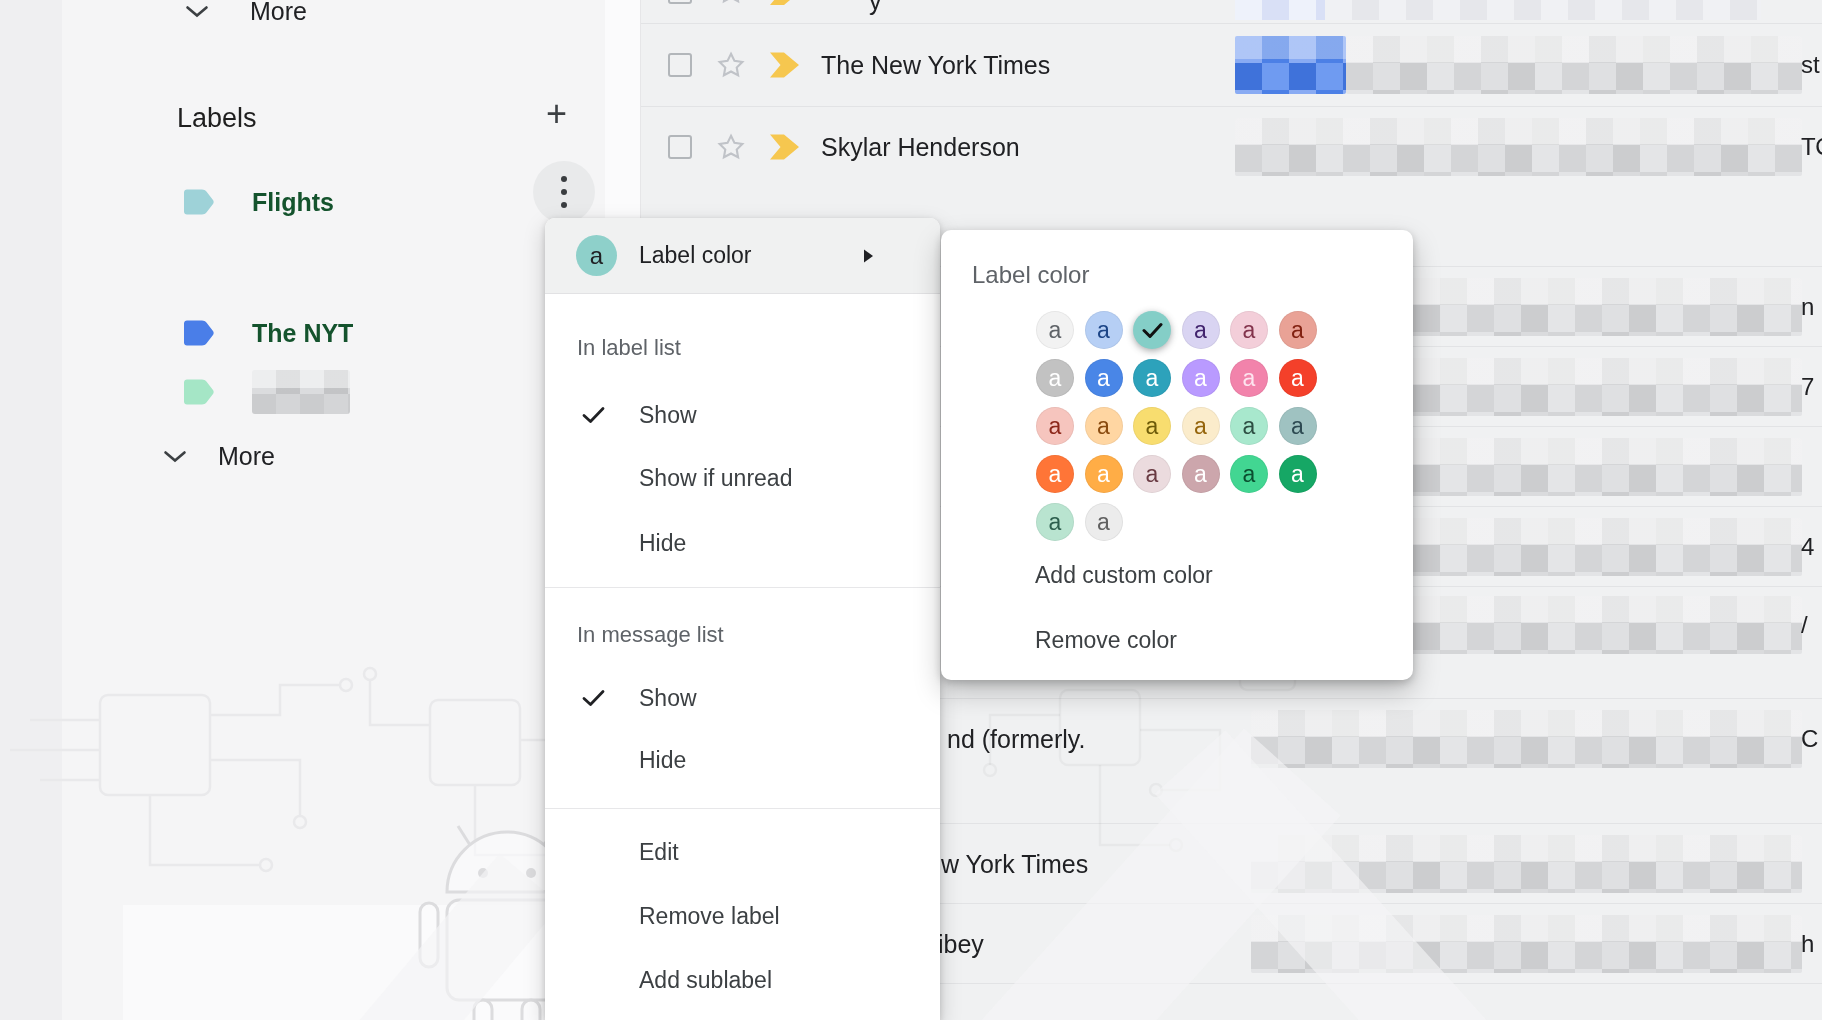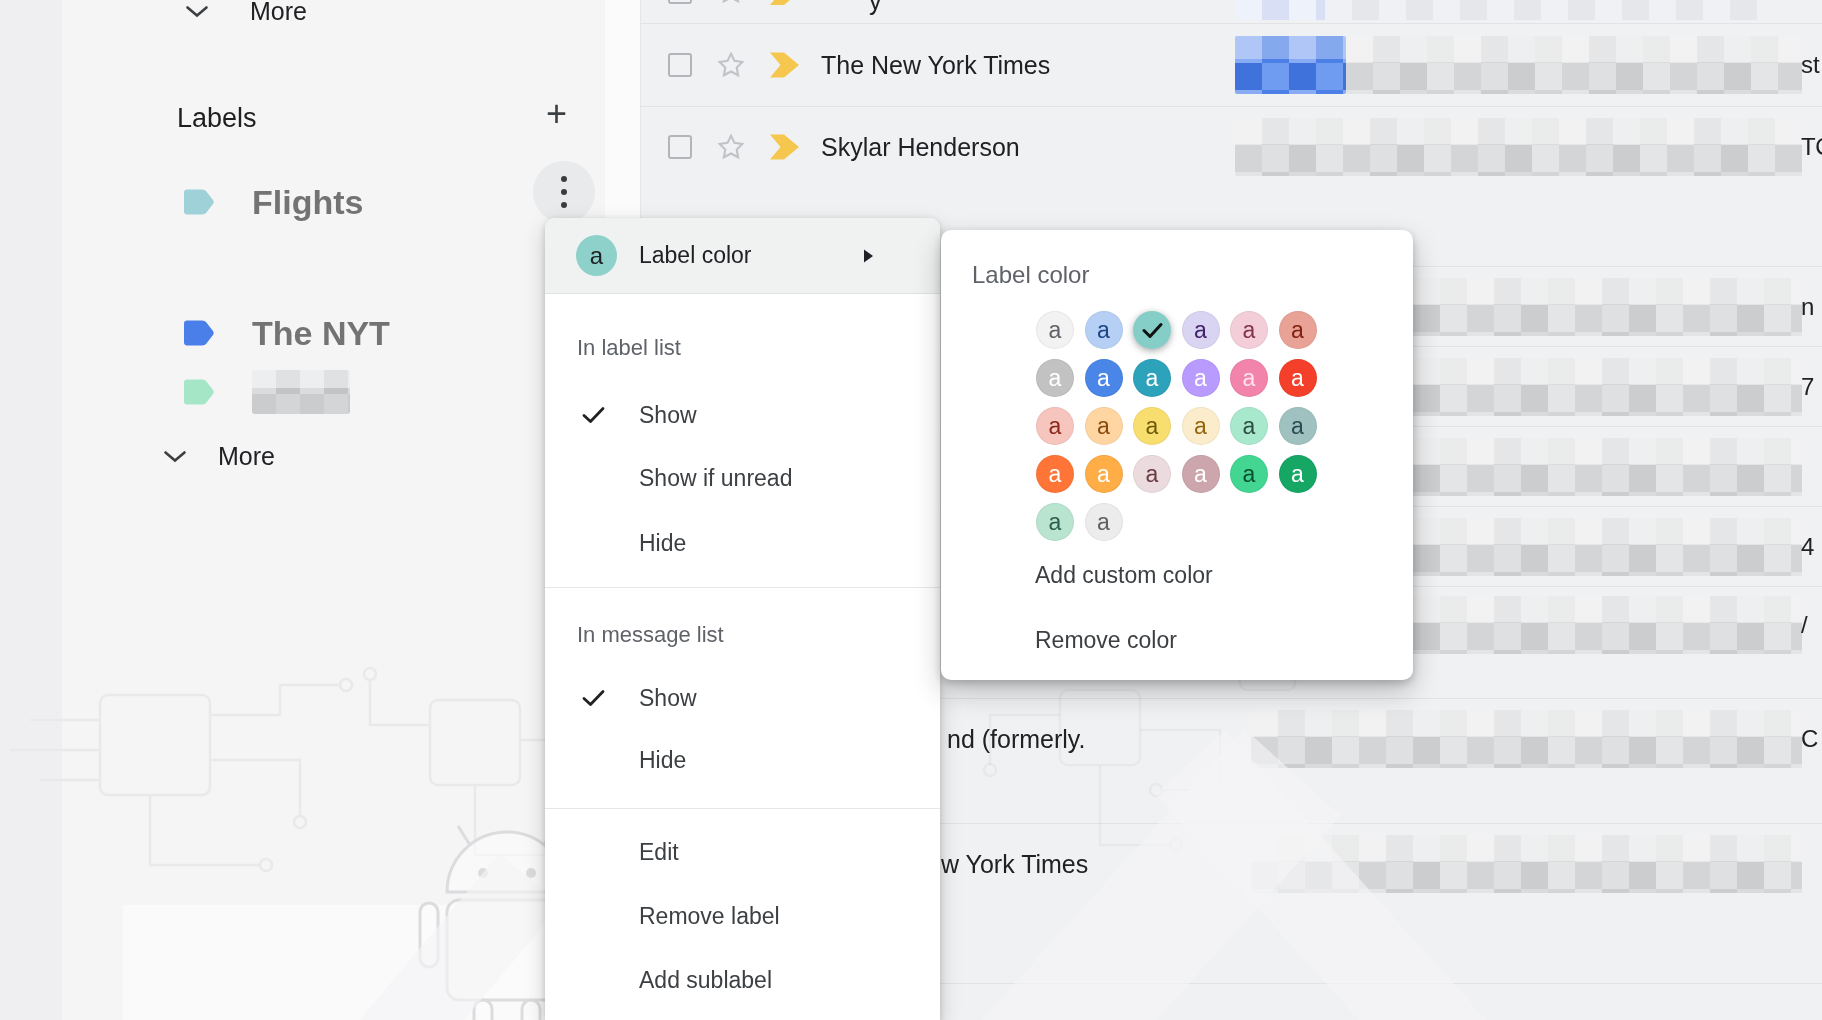--- a/index.html
+++ b/index.html
@@ -13,21 +13,21 @@
   .sidebar{position:absolute;left:62px;top:0;width:543px;height:1020px;background:#f5f5f6}
   .gapcol{position:absolute;left:605px;top:0;width:35px;height:1020px;background:#fbfbfc}
   .btm-white{position:absolute;left:123px;top:905px;width:520px;height:115px;background:#fafafb}
 
   .sb-more-top{position:absolute;left:123px;top:-9px;height:40px;display:flex;align-items:center}
   .sb-more-top span{margin-left:41px;font-size:25px;color:#202124}
   .sb-labels-head{position:absolute;left:115px;top:103px;font-size:27px;font-weight:500;color:#1f1f1f}
   .sb-add{position:absolute;left:484px;top:96px;font-size:36px;font-weight:300;color:#3c4043;line-height:1;cursor:pointer}
   .sb-row{position:absolute;left:0;width:543px;height:44px}
   .sb-row .tag{position:absolute;left:121px;top:50%;transform:translateY(-50%)}
-  .sb-row .nm{position:absolute;left:190px;top:50%;transform:translateY(-50%);font-size:34px;color:#737373}
+  .sb-row .nm{position:absolute;left:190px;top:50%;transform:translateY(-50%);font-size:25px;color:#14532d}
   .sb-row.b .nm{font-weight:700}
   .r-flights{top:180px}.r-income{top:245px}.r-nyt{top:311px}.r-redacted{top:370px}
   .expander{position:absolute;left:97px;top:50%;transform:translateY(-50%)}
   .blurblock{position:absolute;left:190px;top:50%;transform:translateY(-50%);width:98px;height:44px;border-radius:3px;
     background:linear-gradient(180deg,rgba(255,255,255,.45) 0 40%,rgba(0,0,0,.02) 40%),
       conic-gradient(from 0deg,#c7c8ca 25%,#d8d9db 0 50%,#cfd0d2 0 75%,#dfe0e2 0) 0 0/48px 48px,#d2d3d5}
   .sb-more-bot{position:absolute;left:101px;top:436px;height:40px;display:flex;align-items:center}
   .sb-more-bot span{margin-left:31px;font-size:25px;color:#202124}
   .dots-btn{position:absolute;left:471px;top:161px;width:62px;height:62px;border-radius:50%;
     background:#e9eaeb;display:flex;flex-direction:column;align-items:center;justify-content:center;gap:7px;cursor:pointer}
@@ -227,20 +227,25 @@
       <span class="rfrag">C</span>
     </div>
 
 
     <div class="mrow" style="top:823px;height:80px">
       <span class="sfrag" style="left:300px">w York Times</span>
       <div class="mosaic" style="left:610px;width:551px"></div>
       <span class="rfrag"></span>
     </div>
 
+    <div class="mrow" style="top:903px;height:80px">
+      <span class="sfrag" style="left:297px">ibey</span>
+      <div class="mosaic" style="left:610px;width:551px"></div>
+      <span class="rfrag">h</span>
+    </div>
 
     <div class="mrow" style="top:983px;height:37px"></div>
   </div>
 
   <svg class="wm" width="1822" height="1020" viewBox="0 0 1822 1020">
     <g stroke="#e9e9eb" stroke-width="2.5" fill="none">
       <rect x="100" y="695" width="110" height="100" rx="8"></rect>
       <path d="M100 720 H30 M100 750 H10 M100 780 H40 M210 715 h70 v-30 h60"></path>
         <circle cx="346" cy="685" r="6"></circle>
       <path d="M210 760 h90 v55"></path>

